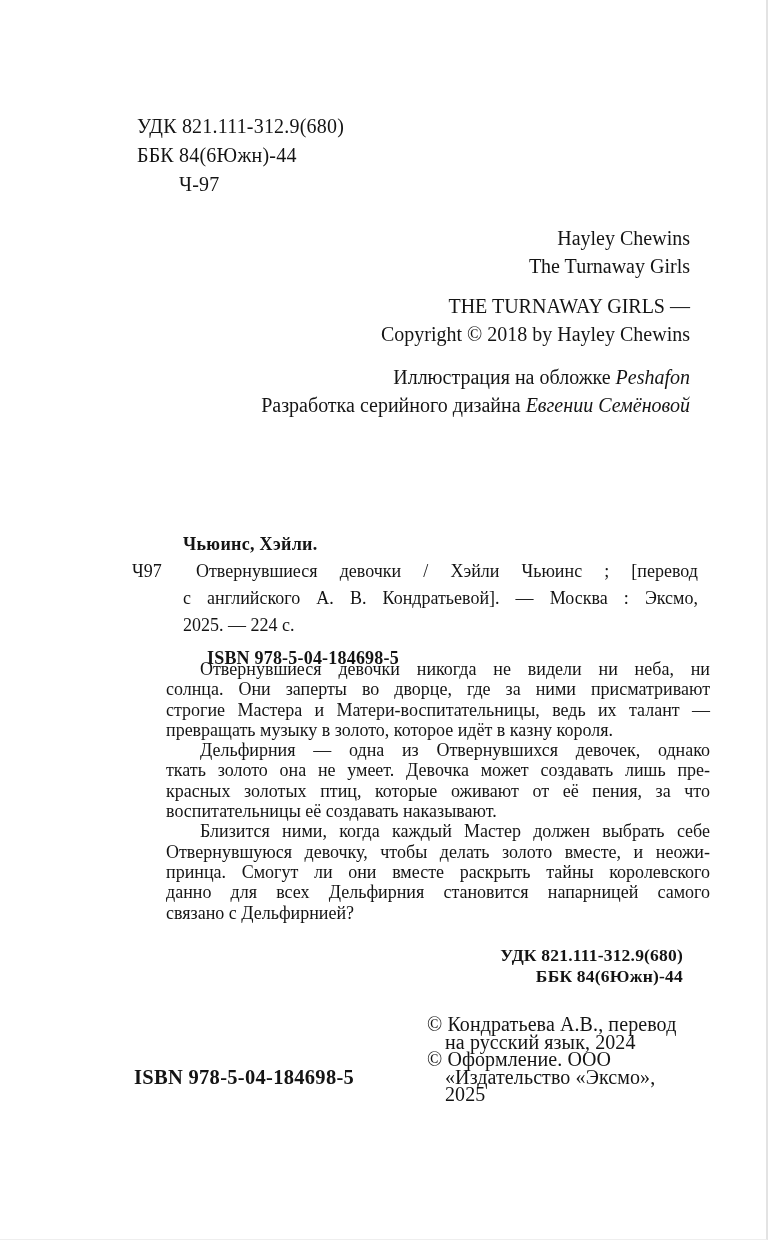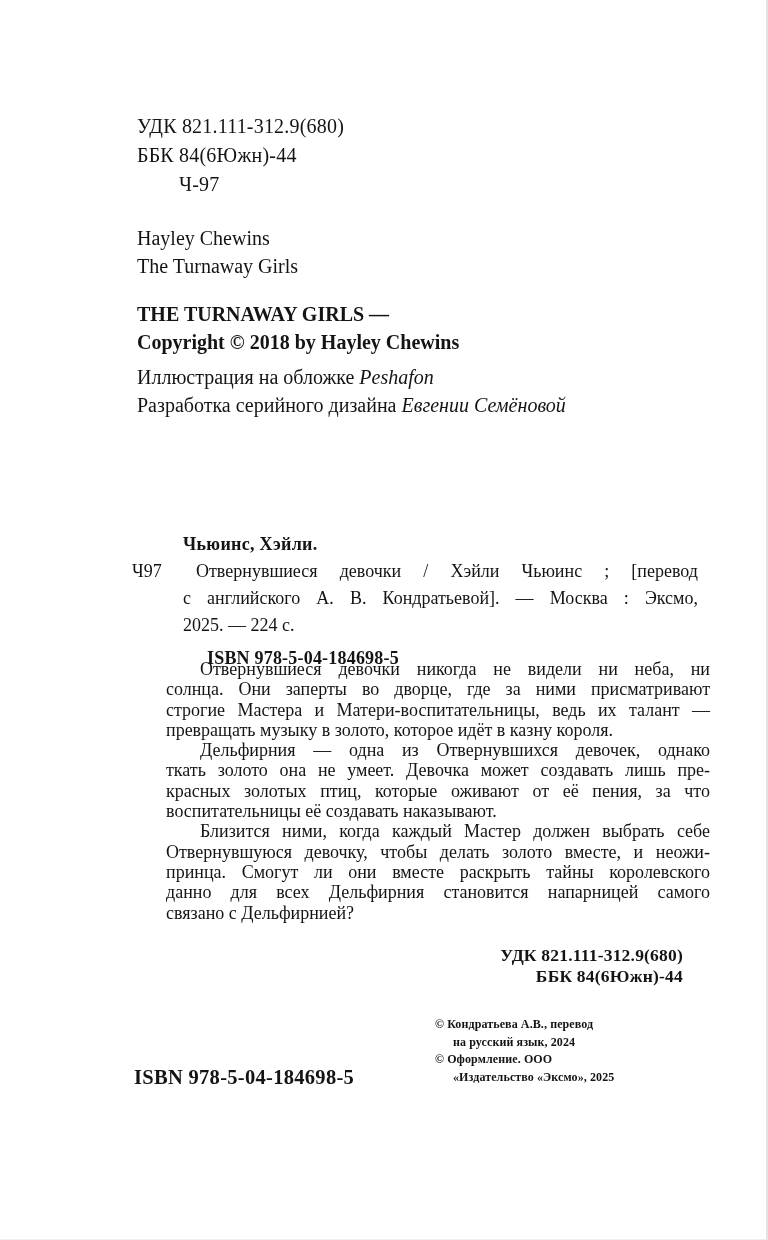--- a/index.html
+++ b/index.html
@@ -26,25 +26,25 @@
   .codes-top {
     left: 137px; top: 112px;
     font-size: 20px; line-height: 29px;
     letter-spacing: 0.2px;
   }
   .codes-top .sign { padding-left: 42px; }
 
   
   .center-col {
     left: 137px; width: 553px;
-    text-align: left;
+    text-align: right;
     font-size: 20px; line-height: 28px;
   }
   .orig-title     { top: 224px; }
-  .orig-copyright { top: 300px; font-weight: bold; }
+  .orig-copyright { top: 292px; }
   .credits        { top: 363px; }
   .credits .ital  { font-style: italic; }
 
   
   .card {
     left: 132px; top: 531px; width: 566px;
     font-size: 18px; line-height: 27px;
   }
   .card .heading { margin-left: 51px; font-weight: bold; letter-spacing: 0.3px; }
   .card .row { position: relative; }
@@ -67,24 +67,23 @@
     right: 85px; top: 945px;
     text-align: right;
     font-weight: bold;
     font-size: 17.5px; line-height: 21px;
     letter-spacing: 0.2px;
   }
 
   
   .copyrights {
     left: 427px; top: 1016px; width: 262px;
-    font-weight: bold;
-    font-size: 12px; line-height: 17.6px;
+    font-weight: normal;
+    font-size: 20px; line-height: 17.6px;
     letter-spacing: 0.1px;
-    margin-left: 8px;
   }
   .copyrights .cont { padding-left: 18px; }
 
   
   .isbn-bottom {
     left: 134px; top: 1066px;
     font-weight: bold;
     font-size: 20.5px;
     letter-spacing: 0.3px;
   }

